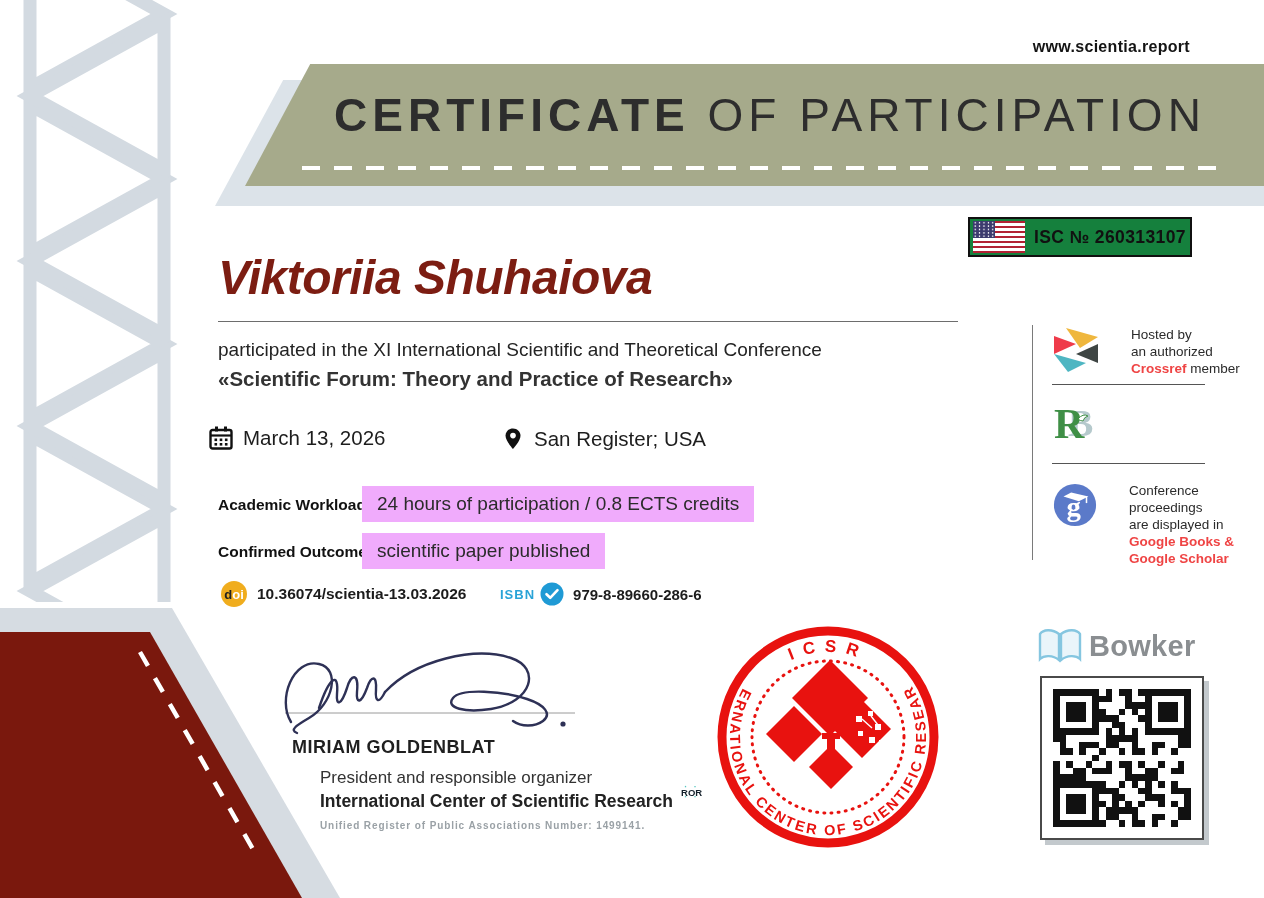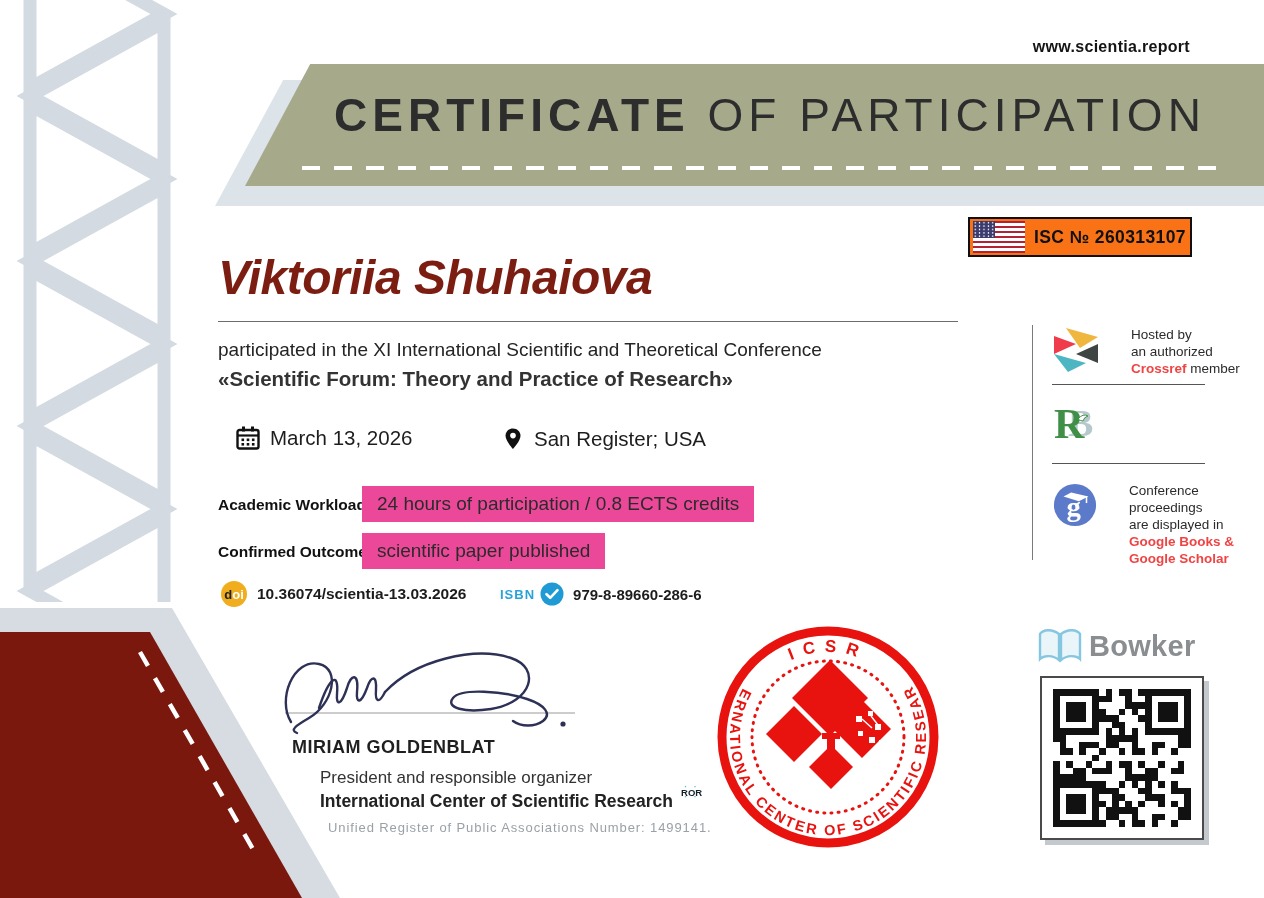--- a/index.html
+++ b/index.html
@@ -23,42 +23,42 @@
                   font-size:46px; letter-spacing:5px; color:#2d2d2d; white-space:nowrap; }
   #banner-title .w1 { font-weight:bold; }
   #banner-title .w2 { font-weight:normal; }
   #banner-dashes { left:302px; top:166px; width:924px; height:4px;
                    background:repeating-linear-gradient(90deg,#fff 0 18px,transparent 18px 32px); }
 
   #website { top:38px; right:74px; font-size:16px; font-weight:bold; letter-spacing:.3px; color:#141414; }
 
   
   #isc-badge { left:968px; top:217px; width:224px; height:40px; border:2px solid #101010;
-               display:flex; align-items:center; gap:9px; padding-left:3px; background:#f97316; }
+               display:flex; align-items:center; gap:9px; padding-left:3px; background:#15803d; }
   #us-flag { width:52px; height:32px; position:relative; flex:0 0 auto;
              background:repeating-linear-gradient(180deg,#b22234 0 2.47px,#fff 2.47px 4.93px); }
   #us-flag::before { content:""; position:absolute; left:0; top:0; width:22px; height:17.3px;
              background-color:#3c3b6e;
              background-image:radial-gradient(circle,#fff .8px,transparent 1px);
              background-size:4.4px 3.4px; }
   #isc-badge .isc-label { font-size:17.5px; font-weight:bold; letter-spacing:.4px; color:#111; }
 
   #recipient-name { left:218px; top:250px; font-size:48px; font-weight:bold; font-style:italic;
                     color:#7c1d12; letter-spacing:-.5px; }
   #name-rule { left:218px; top:321px; width:740px; height:1px; background:#6d6d6d; }
 
   #conf-line1 { left:218px; top:339px; font-size:19px; color:#242424; }
   #conf-line2 { left:218px; top:367px; font-size:20.5px; font-weight:bold; color:#333; }
 
   .meta-row { display:flex; align-items:center; gap:11px; font-size:20.5px; color:#1d1d1d; }
-  #date-row { left:235px; top:425px;gap:9px; }
+  #date-row { left:208px; top:425px;gap:9px; }
   #loc-row  { left:503px; top:425px; }
 
   .detail-label { font-size:15.5px; font-weight:bold; color:#111; }
-  .detail-box { background:#ec4899; padding:7px 15px; font-size:19px; color:#2b2b2b; white-space:nowrap;text-align:right; }
+  .detail-box { background:#f0abfc; padding:7px 15px; font-size:19px; color:#2b2b2b; white-space:nowrap;text-align:right; }
   #work-label { left:218px; top:496px; }
   #work-box   { left:362px; top:486px; }
   #out-label  { left:218px; top:543px; }
   #out-box    { left:362px; top:533px; }
 
   #doi-row { left:221px; top:581px; display:flex; align-items:center; gap:10px; }
   #doi-badge { width:26px; height:26px; border-radius:50%; background:#f0ad1e;
                display:flex; align-items:center; justify-content:center;
                font-size:13px; font-weight:bold; color:#222; }
   #doi-badge .oi { color:#fff; }
@@ -68,21 +68,21 @@
   #isbn-value { font-size:15px; font-weight:600; color:#1c1c1c; margin-left:4px; }
 
   #signature-svg { left:275px; top:630px; width:320px; height:112px; }
   #signer-name { left:292px; top:737px; font-size:18px; font-weight:bold; letter-spacing:.5px; color:#1f1f1f; }
   #signer-role { left:320px; top:768px; font-size:17px; color:#333; }
   #org-row { left:320px; top:791px; display:flex; align-items:flex-start; gap:8px; }
   #org-name { font-size:17.5px; font-weight:bold; color:#222; }
   .ror { display:inline-flex; flex-direction:column; align-items:center; line-height:5px;
          font-size:9.5px; font-weight:bold; color:#14202b; margin-top:-6px; }
   .ror::before, .ror::after { content:"· ·"; color:#59c6c0; font-size:9px; letter-spacing:2px; }
-  #register-line { left:328px; top:820px; font-size:13px; letter-spacing:.9px; color:#9aa1a6; }
+  #register-line { left:320px; top:820px; font-size:10px; letter-spacing:.9px; color:#9aa1a6;font-weight:bold; }
 
   #seal-svg { left:712px; top:621px; width:232px; height:232px; }
 
   #sidebar-vline { left:1032px; top:325px; width:1px; height:235px; background:#7a7a7a; }
   .side-item { left:1052px; display:flex; gap:31px; align-items:flex-start; }
   .side-item .txt { font-size:13.5px; line-height:17px; color:#2b2b2b; }
   .side-item .txt b { color:#ef4444; }
   #side-item-crossref { top:326px; }
   #side-div-1 { left:1052px; top:384px; width:153px; height:1px; background:#555; }
   #side-item-researchbib { top:399px; }

